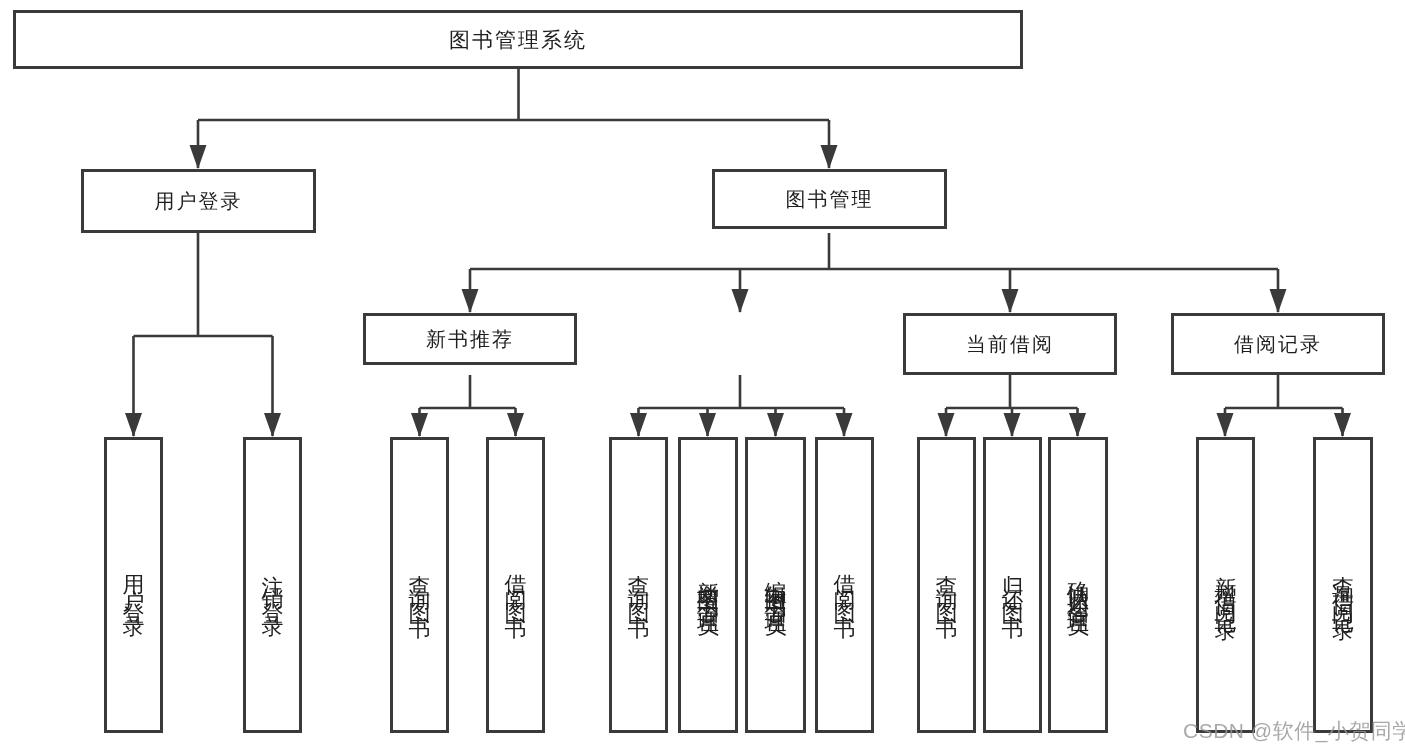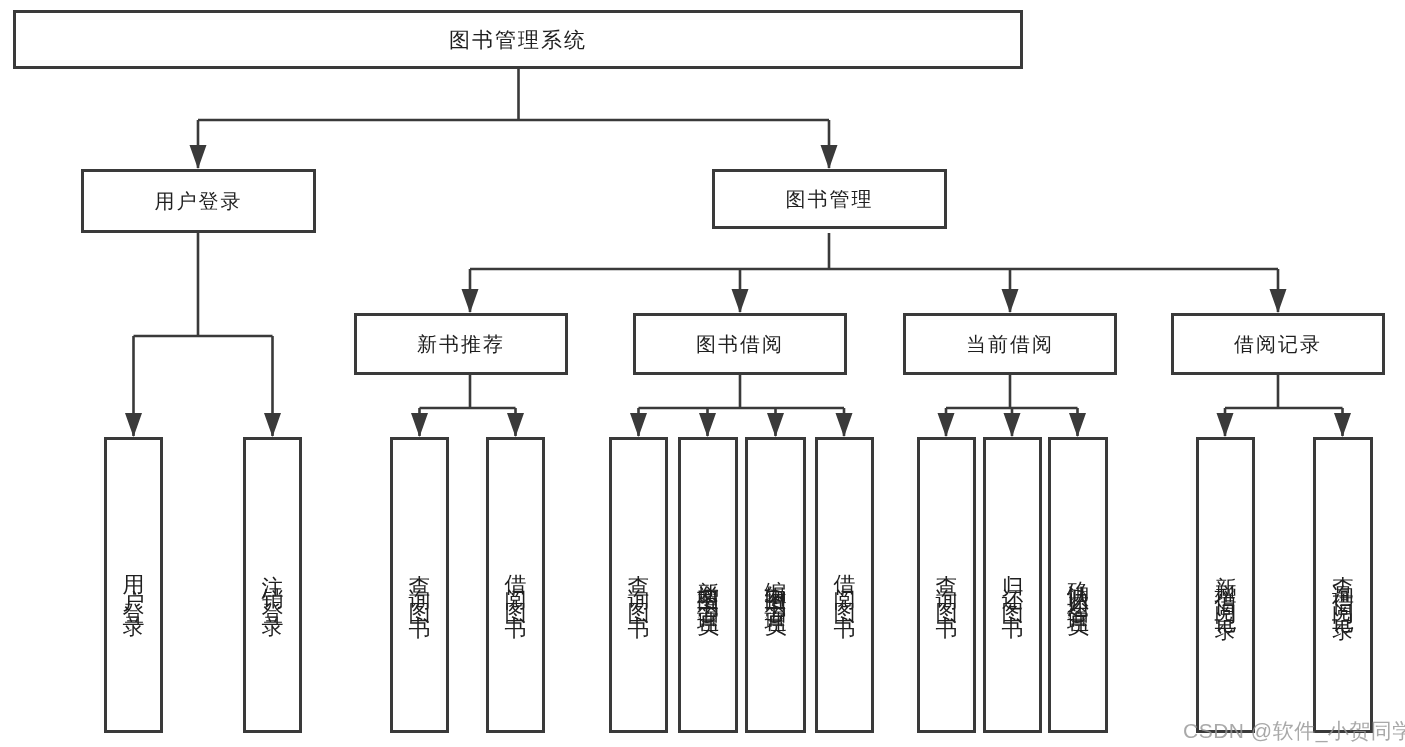--- a/index.html
+++ b/index.html
@@ -56,25 +56,22 @@
     <span>图书管理系统</span>
   </div>
 
   <div class="node h-node" style="left:81px;top:169px;width:235px;height:64px">
     <span>用户登录</span>
   </div>
   <div class="node h-node" style="left:712px;top:169px;width:235px;height:60px">
     <span>图书管理</span>
   </div>
 
-  <div class="node h-node" style="left:354px;top:313px;width:214px;height:62px">
+  <div class="node h-node" style="left:363px;top:313px;width:214px;height:52px">
     <span>新书推荐</span>
-  </div>
-  <div class="node h-node" style="left:633px;top:313px;width:214px;height:62px">
-    <span>图书借阅</span>
   </div>
   <div class="node h-node" style="left:903px;top:313px;width:214px;height:62px">
     <span>当前借阅</span>
   </div>
   <div class="node h-node" style="left:1171px;top:313px;width:214px;height:62px">
     <span>借阅记录</span>
   </div>
 
   <div class="node v-node ls4" style="left:104px;top:437px;width:59px;height:296px">
     <span>用户登录</span>

